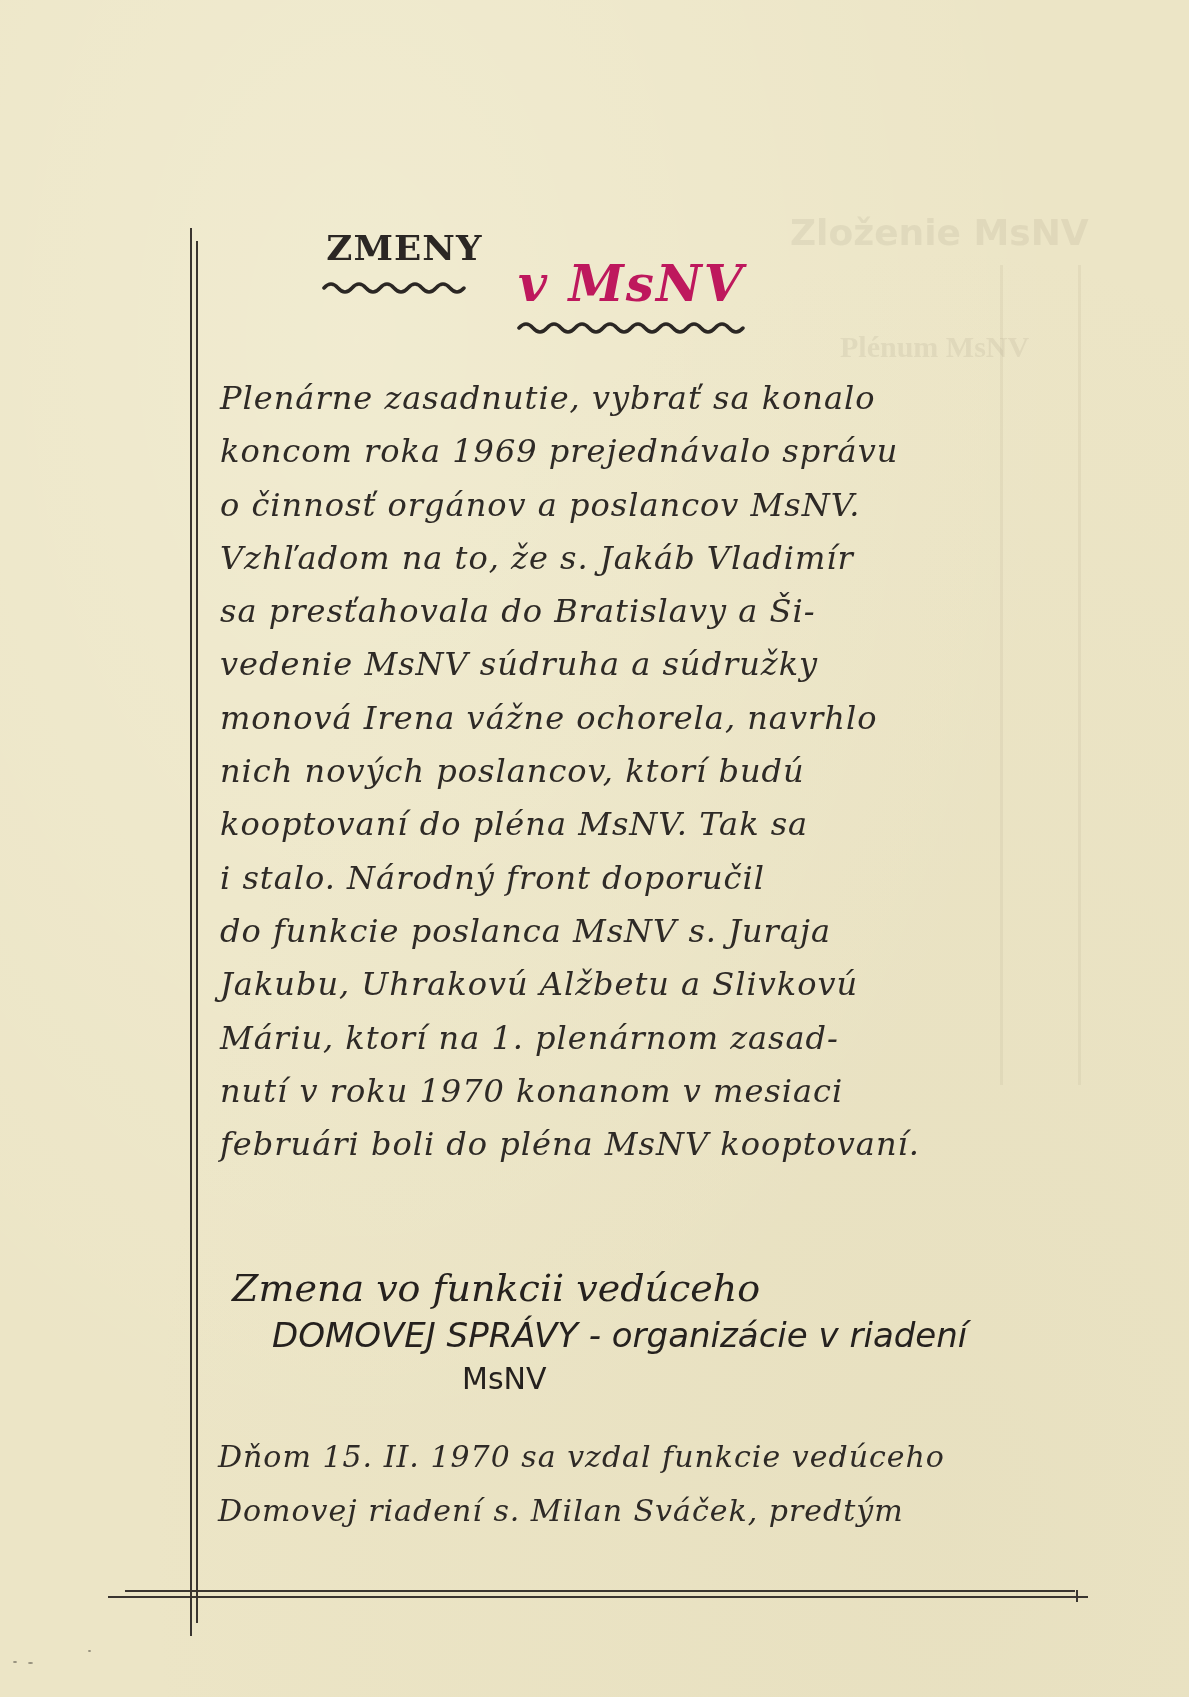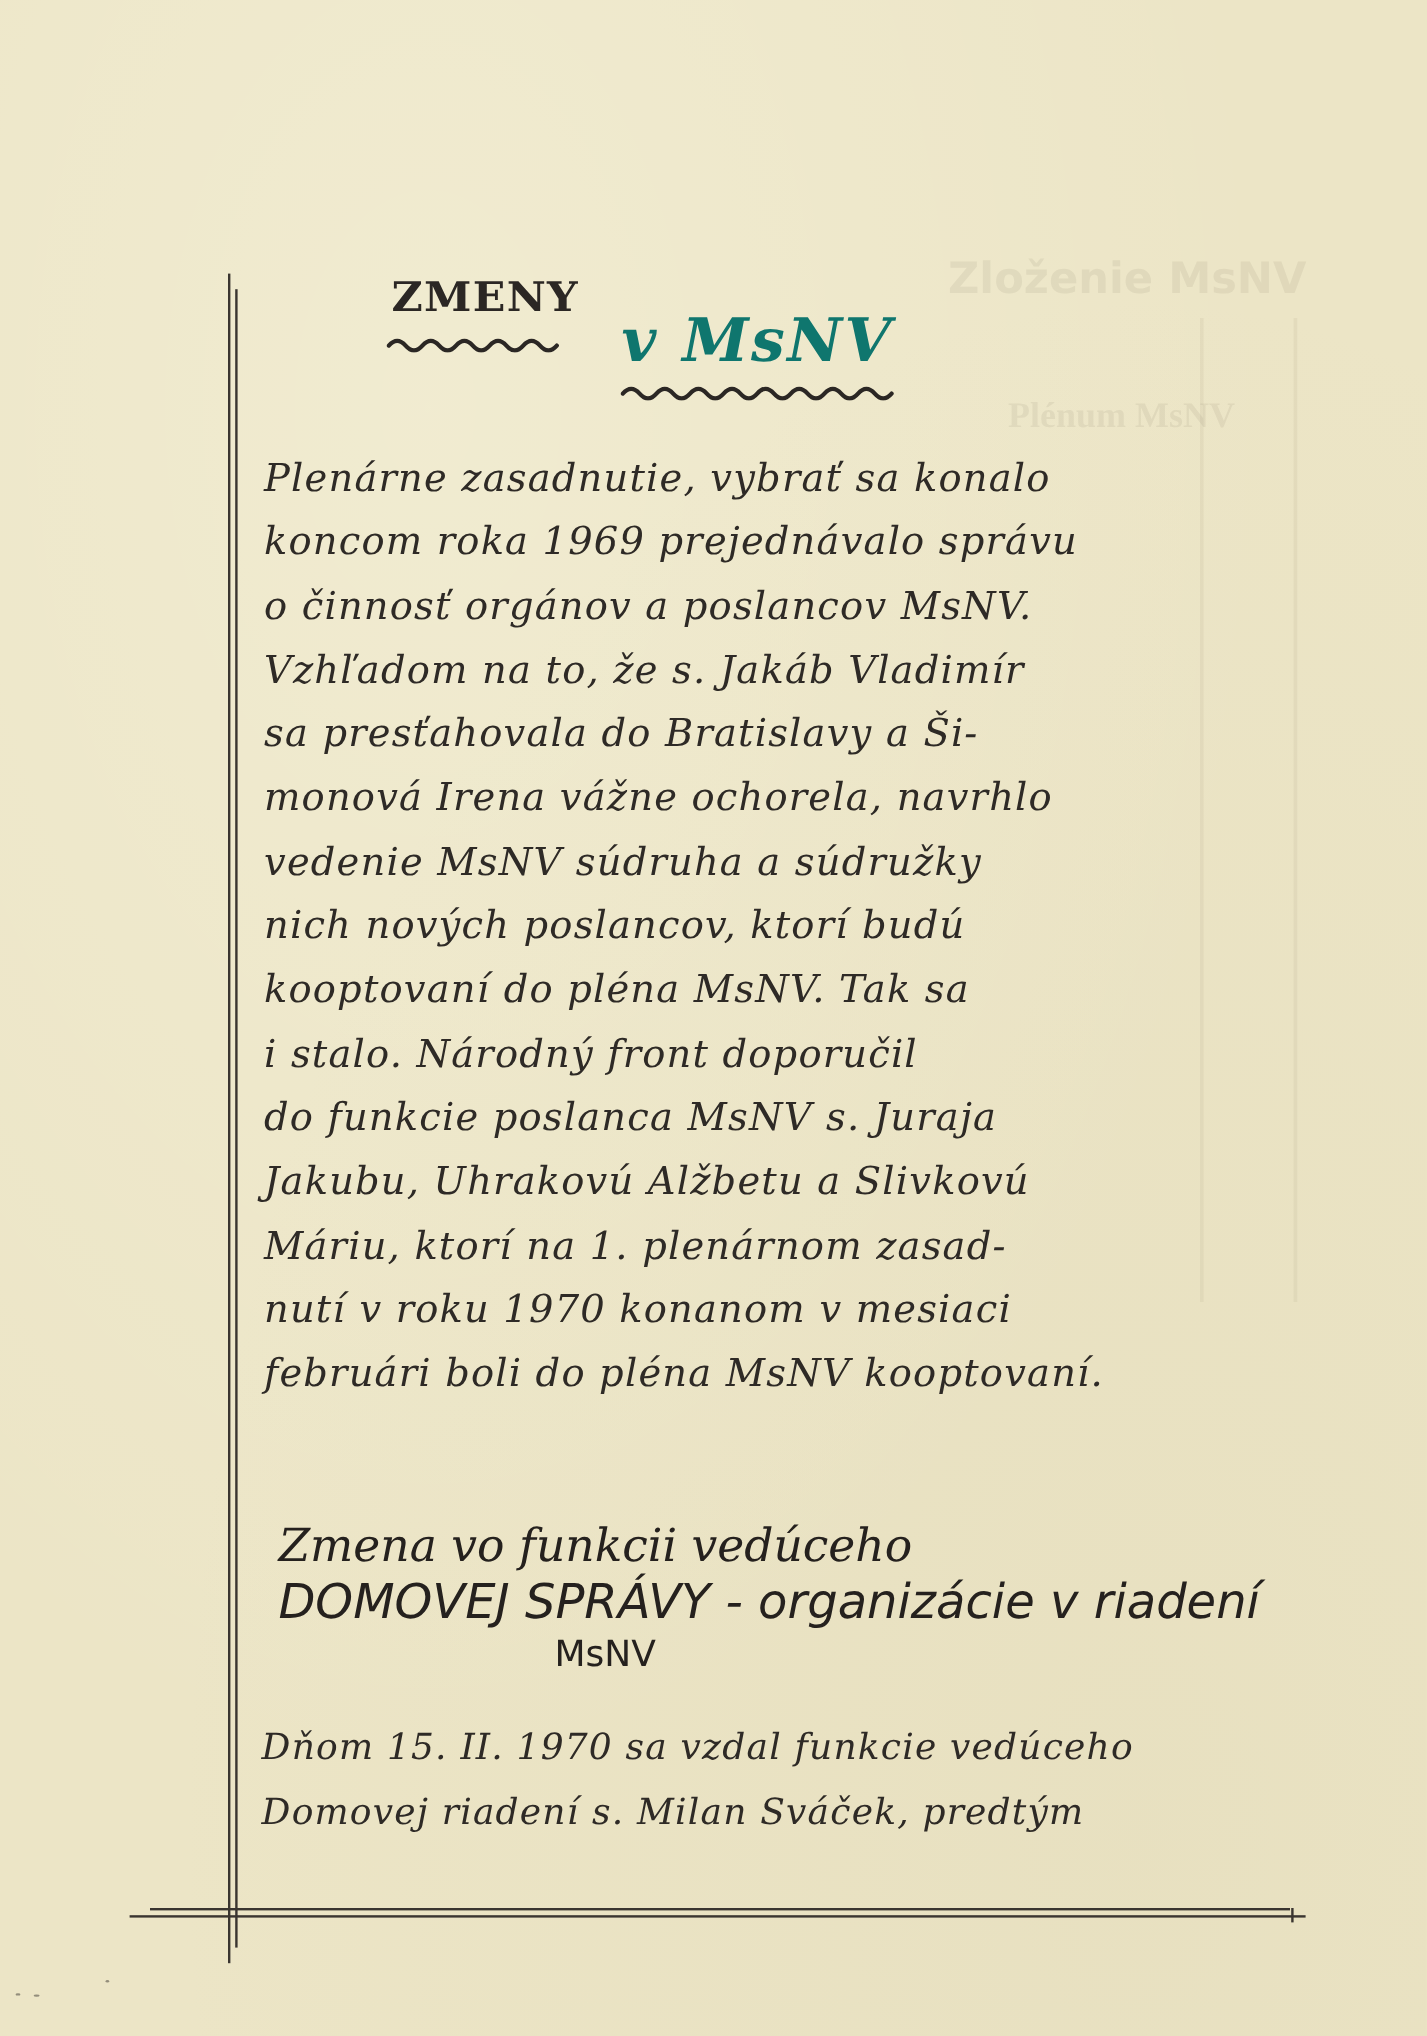--- a/index.html
+++ b/index.html
@@ -65,21 +65,21 @@
       transform: scaleX(1.05);
     }
     .title-right {
       position: absolute;
       left: 518px;
       top: 254px;
       font-family: "DejaVu Serif", serif;
       font-style: italic;
       font-weight: bold;
       font-size: 50px;
-      color: #0f766e;
+      color: #be185d;
       letter-spacing: 2px;
     }
     .wavy {
       position: absolute;
     }
     
     .body-text {
       position: absolute;
       left: 220px;
       top: 372px;
@@ -106,23 +106,24 @@
       color: #25211e;
     }
     .s2-l1 {
       display: block;
       font-size: 38px;
       line-height: 46px;
       font-family: "DejaVu Serif", serif;
     }
     .s2-l2 {
       display: block;
-      font-size: 40px;
+      font-size: 34px;
       line-height: 48px;
       white-space: nowrap;
+      margin-left: 40px;
     }
     .s2-l3 {
       display: block;
       font-size: 30px;
       line-height: 40px;
       padding-left: 230px;
       font-style: normal;
     }
     .body-text-2 {
       position: absolute;
@@ -166,22 +167,22 @@
 <svg class="wavy" style="left: 517px; top: 318px;" width="240" height="16" viewBox="0 0 240 16">
   <path d="M2 10 Q 9 2 16 10 T 30 10 T 44 10 T 58 10 T 72 10 T 86 10 T 100 10 T 114 10 T 128 10 T 142 10 T 156 10 T 170 10 T 184 10 T 198 10 T 212 10 T 226 10" fill="none" stroke="#2b2724" stroke-width="3.5" stroke-linecap="round"></path>
 </svg>
 
 <div class="body-text">
   <span class="body-line">Plenárne zasadnutie, vybrať sa konalo</span>
   <span class="body-line">koncom roka 1969 prejednávalo správu</span>
   <span class="body-line">o činnosť orgánov a poslancov MsNV.</span>
   <span class="body-line">Vzhľadom na to, že s. Jakáb Vladimír</span>
   <span class="body-line">sa presťahovala do Bratislavy a Ši-</span>
+  <span class="body-line">vedenie MsNV súdruha a súdružky</span>
   <span class="body-line">monová Irena vážne ochorela, navrhlo</span>
-  <span class="body-line">vedenie MsNV súdruha a súdružky</span>
   <span class="body-line">nich nových poslancov, ktorí budú</span>
   <span class="body-line">kooptovaní do pléna MsNV. Tak sa</span>
   <span class="body-line">i stalo. Národný front doporučil</span>
   <span class="body-line">do funkcie poslanca MsNV s. Juraja</span>
   <span class="body-line">Jakubu, Uhrakovú Alžbetu a Slivkovú</span>
   <span class="body-line">Máriu, ktorí na 1. plenárnom zasad-</span>
   <span class="body-line">nutí v roku 1970 konanom v mesiaci</span>
   <span class="body-line">februári boli do pléna MsNV kooptovaní.</span>
 </div>
 

